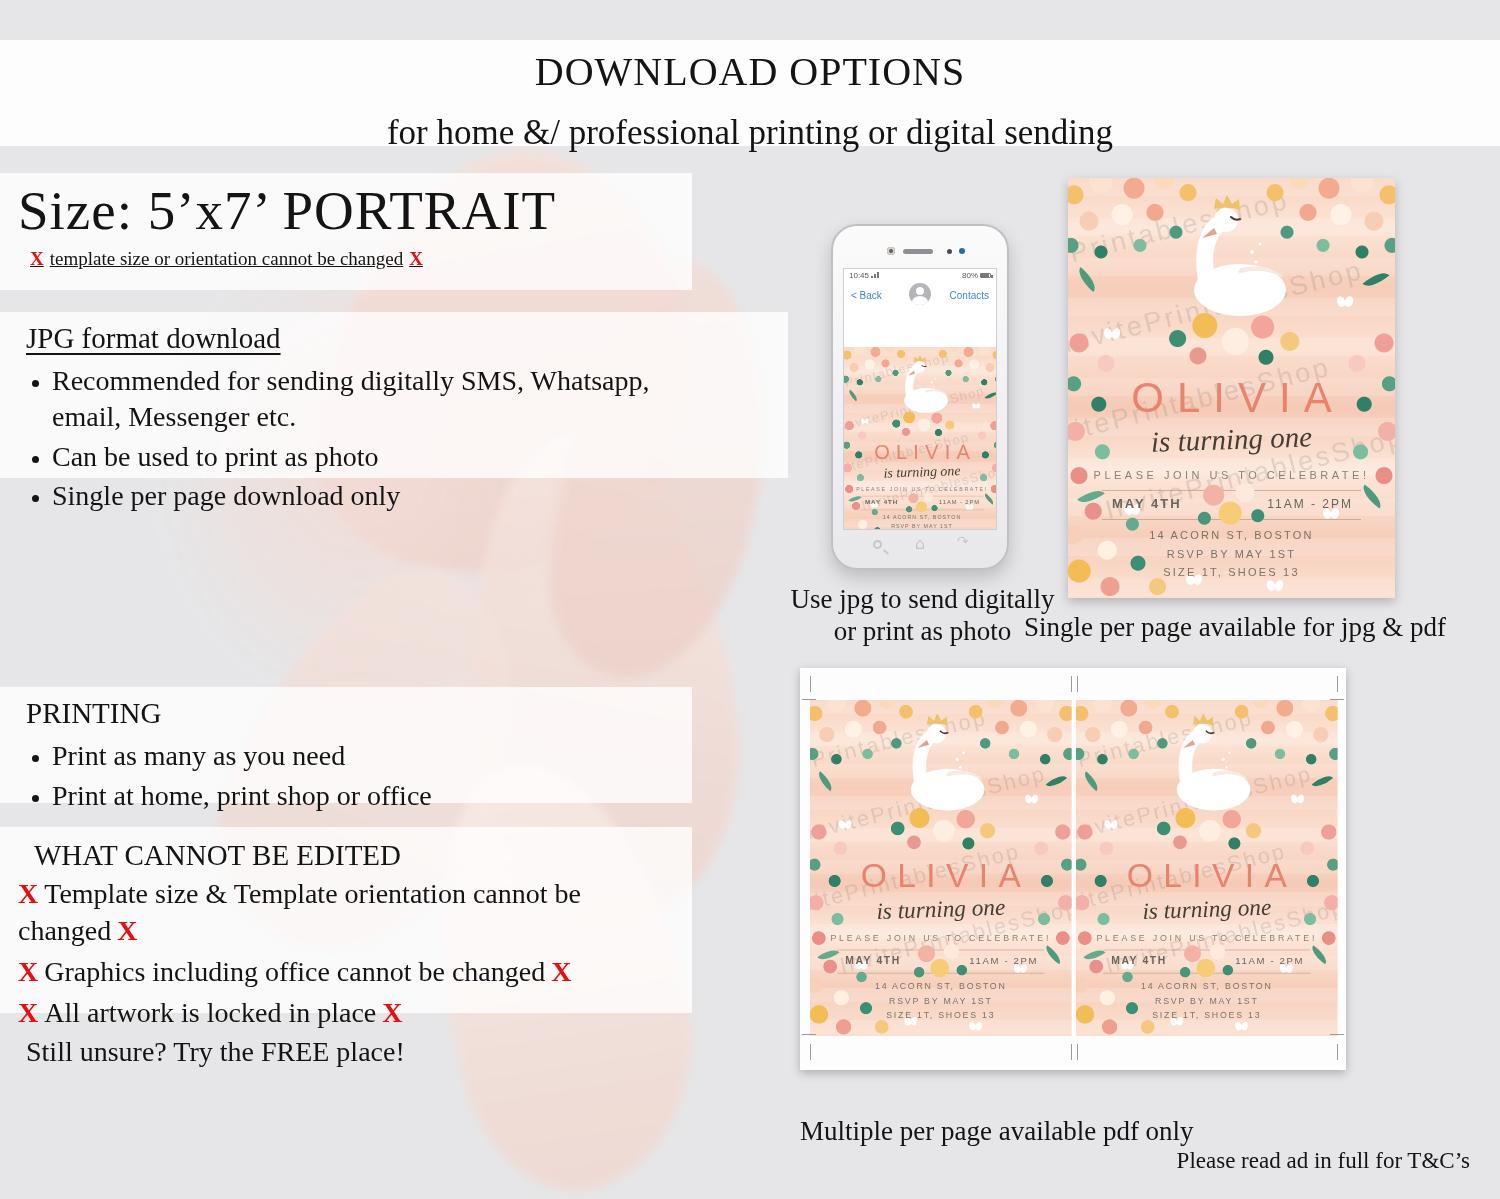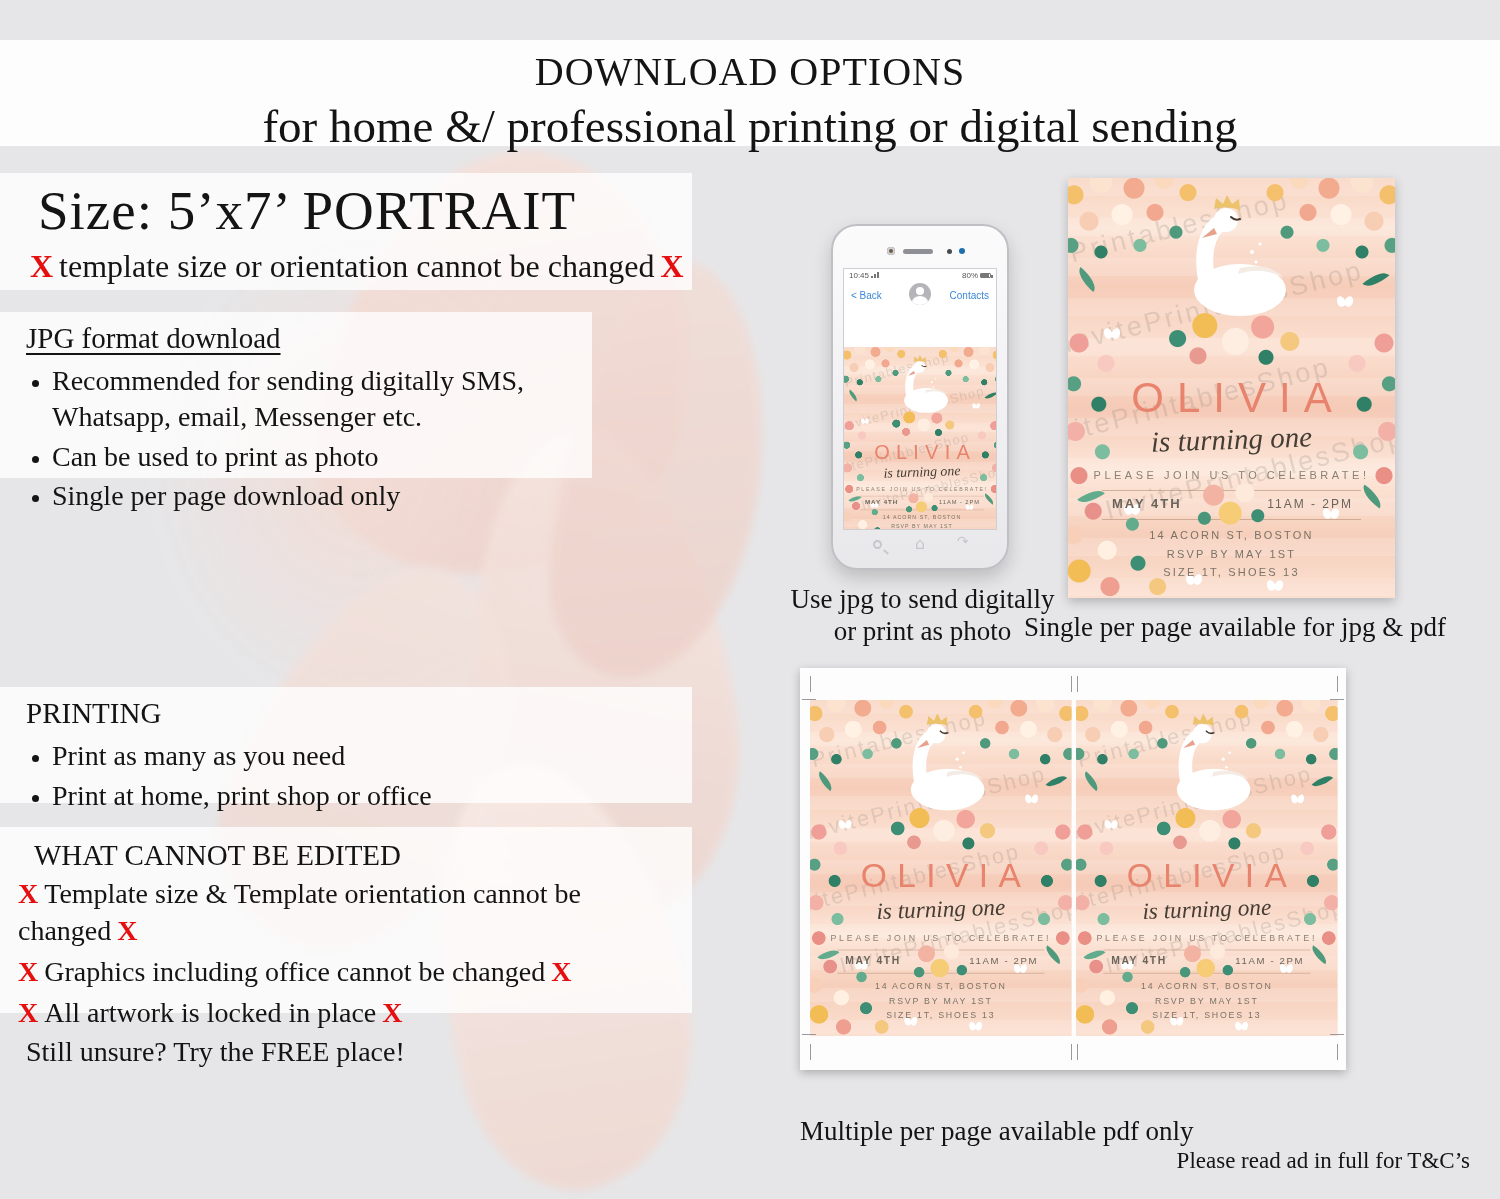--- a/index.html
+++ b/index.html
@@ -19,30 +19,30 @@
       border-radius:45% 55% 52% 48%/70% 52% 48% 30%;transform:rotate(24deg);opacity:.8;}
   .p5{left:440px;top:760px;width:240px;height:430px;background:linear-gradient(185deg,#f8ebe6,#efd8d1);
       border-radius:50% 50% 58% 42%/68% 58% 42% 32%;transform:rotate(-14deg);opacity:.9;}
   .p6{left:560px;top:260px;width:200px;height:420px;background:linear-gradient(170deg,#f3ddd6,#ecd0c8);
       border-radius:52% 48% 60% 40%/75% 50% 50% 25%;transform:rotate(6deg);opacity:.8;}
 
   
   .band{position:absolute;left:0;z-index:2;background:rgba(255,255,255,.78);}
   .band-header{top:40px;width:1500px;height:106px;background:rgba(255,255,255,.92);text-align:center;}
   .band-size{top:173px;width:692px;height:117px;}
-  .band-jpg{top:312px;width:592px;height:166px;}
+  .band-jpg{top:312px;width:788px;height:166px;}
   .band-pdf{top:517px;width:692px;height:146px;}
   .band-print{top:687px;width:692px;height:116px;}
   .band-cannot{top:827px;width:692px;height:186px;}
 
   .hdr-title{font-size:40px;letter-spacing:1px;margin-top:8px;}
-  .hdr-sub{font-size:47px;margin-top:4px;}
-
-  .size-title{font-size:55px;padding:6px 0 0 38px;letter-spacing:1px;}
-  .xnote{font-size:32px;padding:6px 0 0 30px;}
+  .hdr-sub{font-size:35px;margin-top:18px;}
+
+  .size-title{font-size:55px;padding:6px 0 0 18px;letter-spacing:1px;}
+  .xnote{font-size:19px;padding:6px 0 0 30px;text-decoration:underline;}
   .xm{color:#e60f0f;font-weight:700;padding:0 6px;}
   .xm.first{padding-left:0;}
 
   .sec-title{font-size:29px;padding:10px 0 0 26px;}
   .u{text-decoration:underline;text-underline-offset:5px;}
   ul.blist{margin:8px 0 0 0;padding-left:52px;}
   ul.blist li{font-size:28px;margin:4px 0;max-width:630px;line-height:1.28;}
   ul.blist li::marker{font-size:22px;}
 
   .xrow{font-size:28px;padding:4px 0 0 18px;line-height:1.32;}

